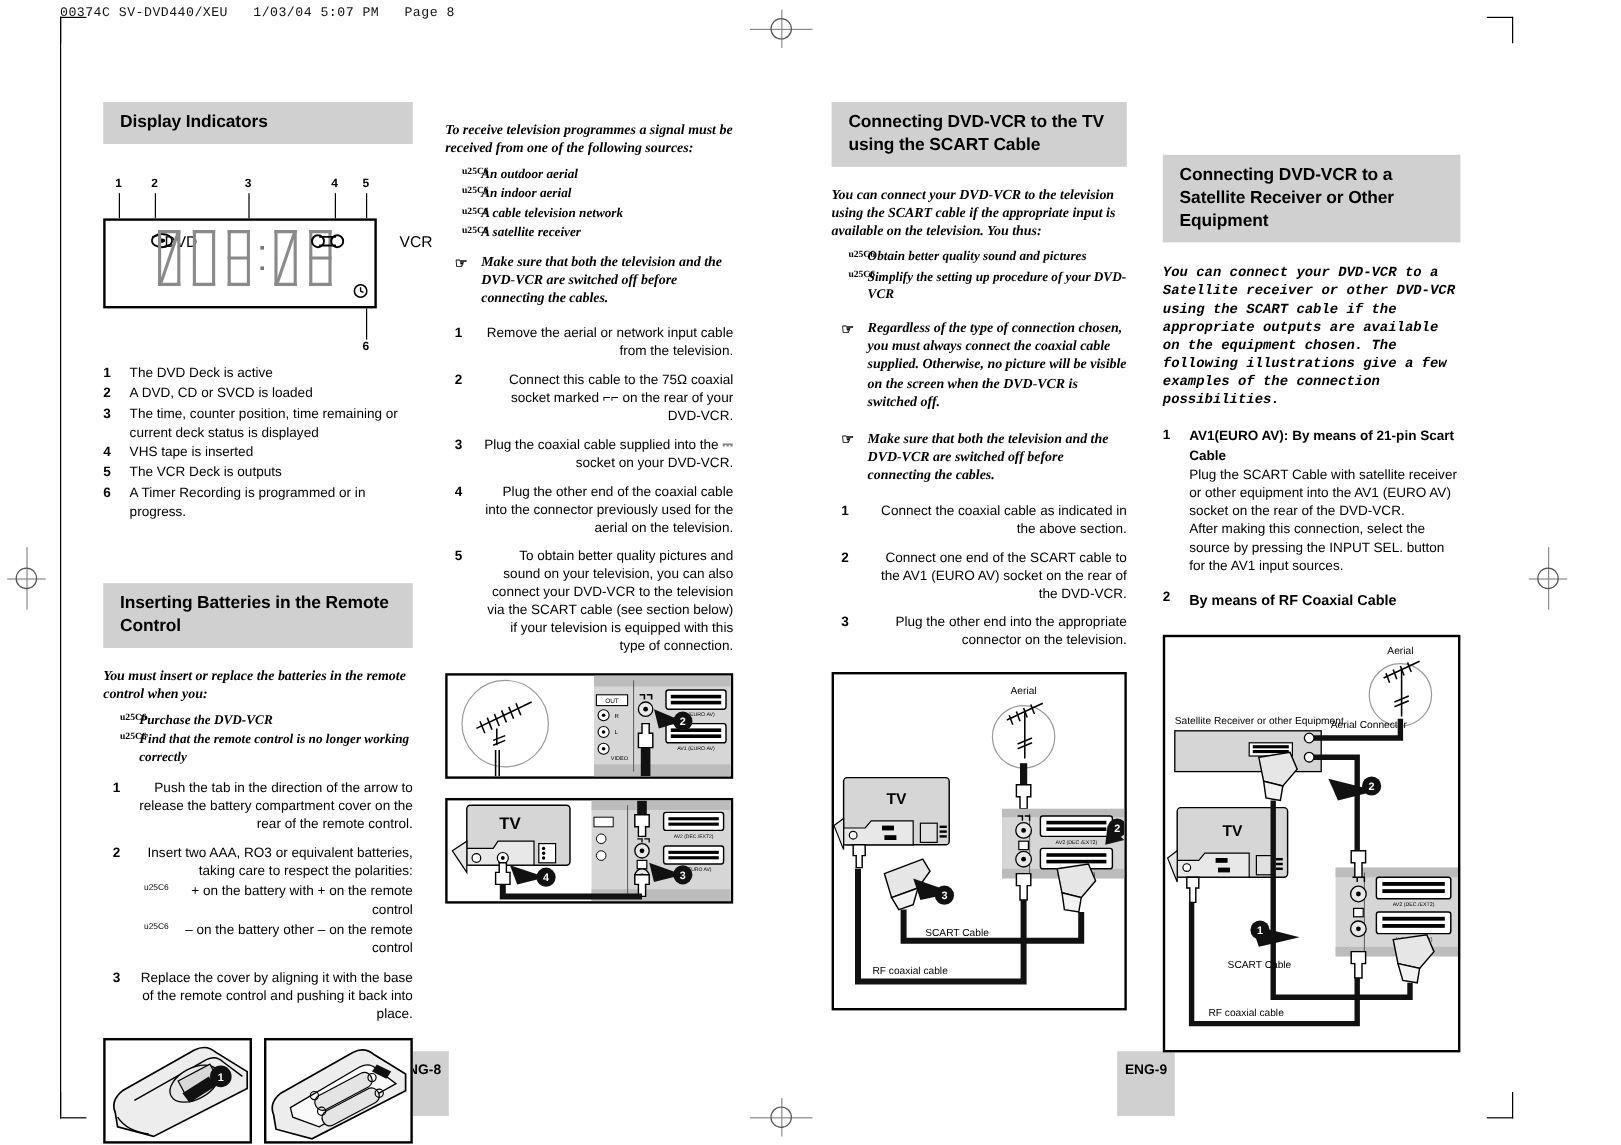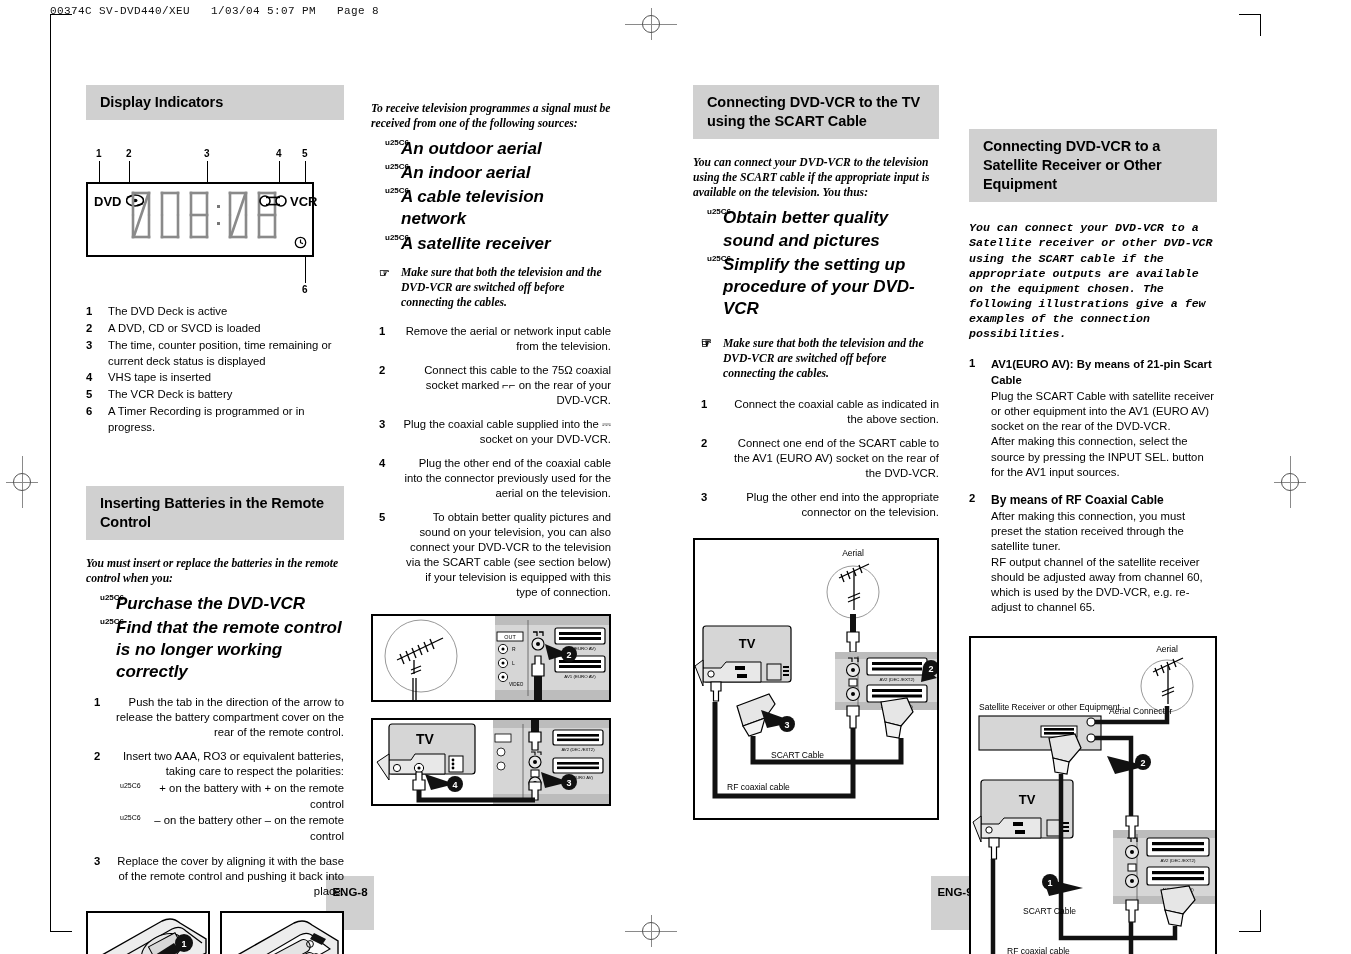--- a/index.html
+++ b/index.html
@@ -44,23 +44,23 @@
   .sect-title.two { padding-right:6px; }
 
   .intro {
     font-family:"Liberation Serif", serif;
     font-style:italic; font-weight:bold;
     font-size:11.6px; line-height:1.30;
     margin-top:16px;
   }
   .bullets { margin:7px 0 0 0; padding:0; list-style:none; }
   .bullets li {
-    font-family:Liberation Sans, sans-serif;
+    font-family:Liberation Serif, serif;
     font-style:italic; font-weight:bold;
-    font-size:17px; line-height:1.3;
+    font-size:11px; line-height:1.3;
     padding-left:30px; position:relative; margin-bottom:2px;
   }
   .bullets li::before {
     content:"\u25C6"; position:absolute; left:14px; top:0px; font-size:8px; font-style:normal;
   }
   .note {
     font-family:"Liberation Serif", serif;
     font-style:italic; font-weight:bold;
     font-size:11.6px; line-height:1.3;
     padding-left:30px; position:relative; margin-top:10px;
@@ -86,21 +86,21 @@
   .numrow { display:flex; font-size:11.3px; line-height:1.4; margin-bottom:1px; }
   .numrow .n { width:22px; font-weight:bold; flex:0 0 22px; }
   .numrow .t { flex:1; }
 
   
   .vfd-wrap { position:relative; margin-top:28px; height:150px; }
   .vfd-box {
     position:absolute; left:0; top:34px; width:228px; height:75px;
     border:2px solid #000; background:#fff;
   }
-  .vfd-lbl { position:absolute; font-size:13px; font-weight:bold; }
+  .vfd-lbl { position:absolute; font-size:13px; font-weight:normal;margin-left:43px; }
   .callnum { position:absolute; font-size:10px; font-weight:bold; }
   .leadline { position:absolute; background:#000; width:1px; }
   .seg-row { position:absolute; left:42px; top:6px; display:flex; gap:7px; align-items:center; }
   .colon { display:flex; flex-direction:column; justify-content:center; gap:14px; height:46px; }
   .colon i { display:block; width:3px; height:3px; background:#777; }
 
   svg { display:block; }
 
   
   .fig { border:2px solid #000; background:#fff; margin-top:14px; position:relative; }
@@ -280,21 +280,21 @@
       <div class="numrow">
         <div class="n">3</div>
         <div class="t">The time, counter position, time remaining or current deck status is displayed</div>
       </div>
       <div class="numrow">
         <div class="n">4</div>
         <div class="t">VHS tape is inserted</div>
       </div>
       <div class="numrow">
         <div class="n">5</div>
-        <div class="t">The VCR Deck is battery</div>
+        <div class="t">The VCR Deck is outputs</div>
       </div>
       <div class="numrow">
         <div class="n">6</div>
         <div class="t">A Timer Recording is programmed or in progress.</div>
       </div>
     </div>
 
     <div class="sect-title two" style="margin-top:50px;">Inserting Batteries in the Remote Control</div>
 
     <div class="intro">You must insert or replace the batteries in the remote control when you:</div>
@@ -500,20 +500,21 @@
     <div class="sect-title">Connecting DVD-VCR to the TV using the SCART Cable</div>
 
     <div class="intro">You can connect your DVD-VCR to the television using the SCART cable if the appropriate input is available on the television. You thus:</div>
     <ul class="bullets">
       <li>Obtain better quality sound and pictures</li>
       <li>Simplify the setting up procedure of your DVD-VCR</li>
     </ul>
 
     <div class="note" style="margin-top:14px;">
       <span class="hand">☞</span>
+      <span>Regardless of the type of connection chosen, you must always connect the coaxial cable supplied. Otherwise, no picture will be visible on the screen when the DVD-VCR is switched off.</span>
     </div>
     <div class="note" style="margin-top:16px;">
       <span class="hand">☞</span>
       <span>Make sure that both the television and the DVD-VCR are switched off before connecting the cables.</span>
     </div>
 
     <ol class="steps" style="margin-top:16px;">
       <li><span>Connect the coaxial cable as indicated in the above section.</span></li>
       <li><span>Connect one end of the SCART cable to the AV1 (EURO AV) socket on the rear of the DVD-VCR.</span></li>
       <li><span>Plug the other end into the appropriate connector on the television.</span></li>
@@ -613,22 +614,20 @@
         <div style="flex:1;">
           <div style="font-weight:bold; font-size:11.3px; line-height:1.4;">AV1(EURO AV): By means of 21-pin Scart Cable</div>
           <div style="font-size:11.3px; line-height:1.35; white-space:pre-line;">Plug the SCART Cable with satellite receiver or other equipment into the AV1 (EURO AV) socket on the rear of the DVD-VCR.
 After making this connection, select the source by pressing the INPUT SEL. button for the AV1 input sources.</div>
         </div>
       </div>
       <div style="display:flex;">
         <div style="width:22px; font-weight:bold; font-size:11.3px; flex:0 0 22px;">2</div>
         <div style="flex:1;">
           <div style="font-weight:bold; font-size:12px; line-height:1.4;">By means of RF Coaxial Cable</div>
-          <div style="font-size:11.3px; line-height:1.35; white-space:pre-line;">After making this connection, you must preset the station received through the satellite tuner.
-RF output channel of the satellite receiver should be adjusted away from channel 60, which is used by the DVD-VCR, e.g. re-adjust to channel 65.</div>
         </div>
       </div>
     </div>
 
     <div class="fig" style="height:348px; overflow:hidden; margin-top:20px;">
       <svg width="244" height="344" viewBox="0 0 244 344">
 
         <text x="196" y="14" font-size="8.5" font-family="Liberation Sans, sans-serif" text-anchor="middle">Aerial</text>
         <circle cx="196" cy="48" r="26" fill="none" stroke="#999" stroke-width="1"></circle>
         <g stroke="#000" stroke-width="1.3" fill="none">

